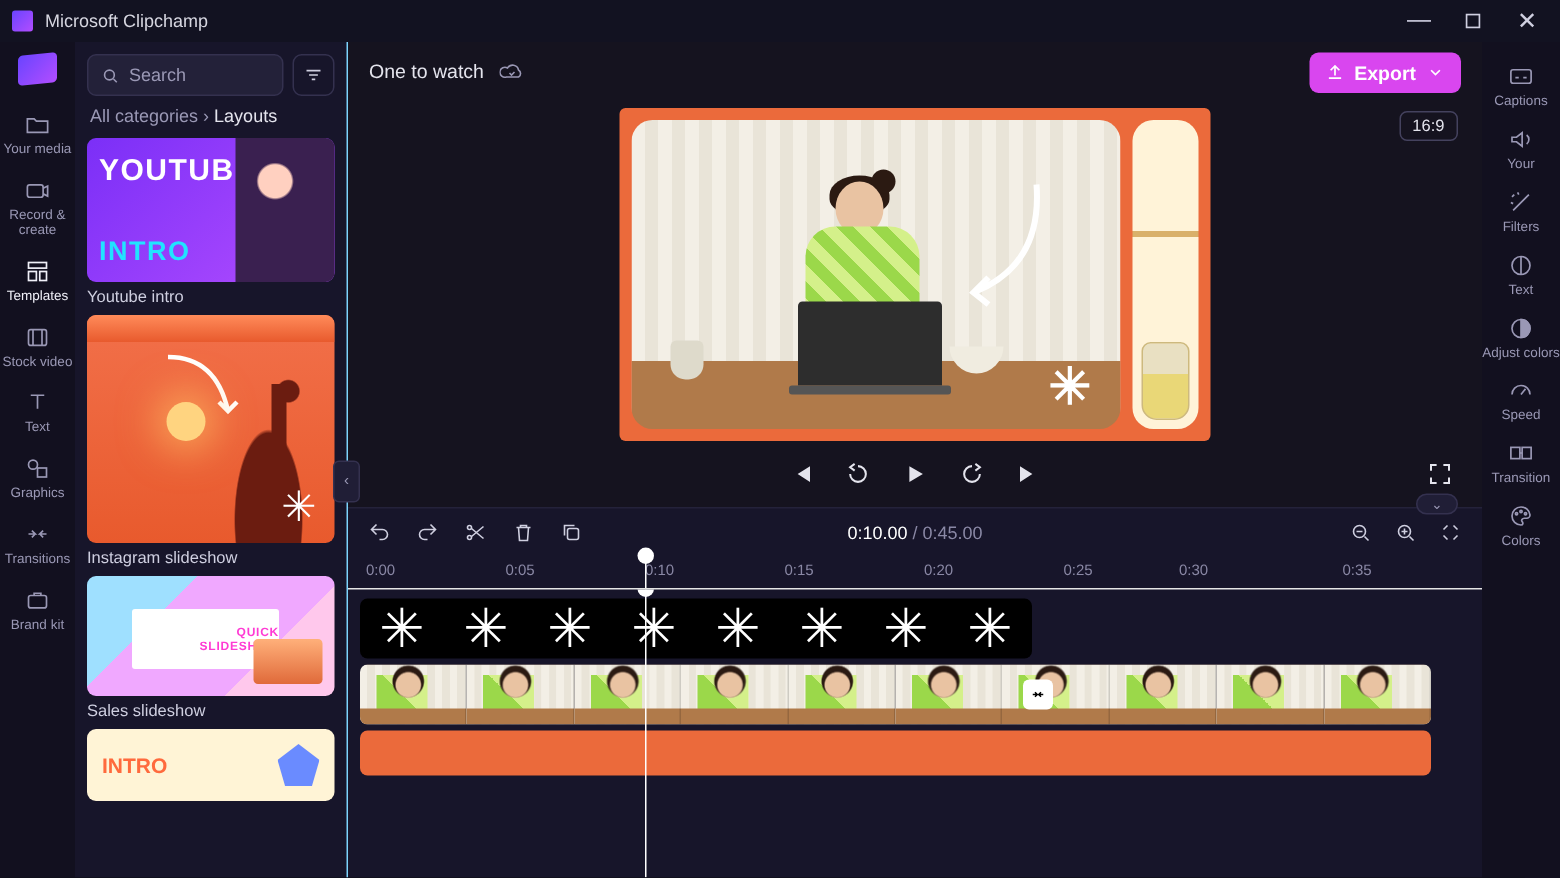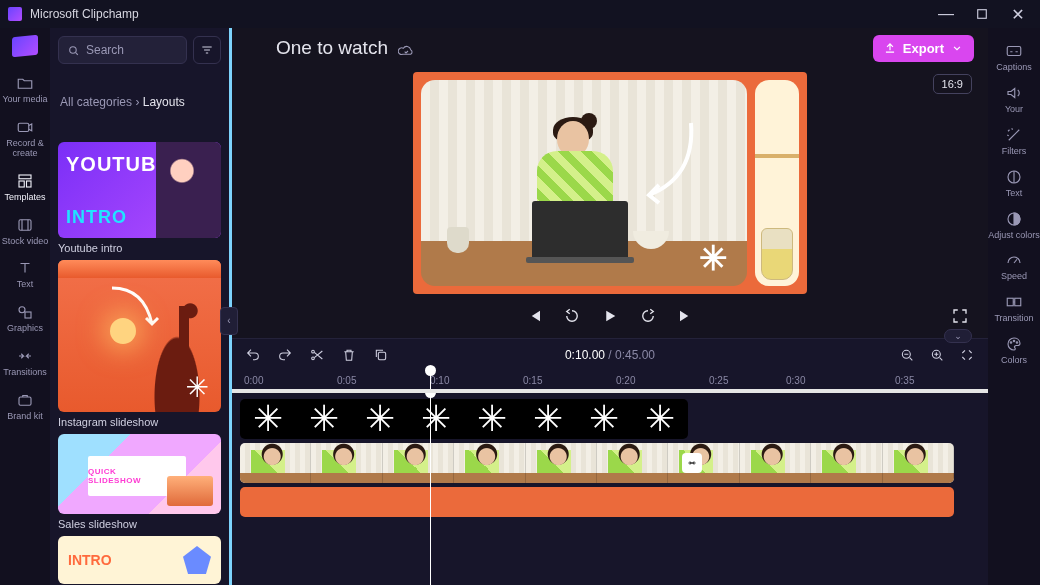--- a/index.html
+++ b/index.html
@@ -17,21 +17,21 @@
 
   
   .rail { width:50px; background:#12101f; display:flex; flex-direction:column; align-items:center; padding-top:8px; gap:2px; }
   .rail-logo { width:26px; height:20px; border-radius:3px; background:linear-gradient(135deg,#6a44ff,#b24dff); transform:skewY(-6deg); margin-bottom:10px; }
   .rail-item { width:50px; display:flex; flex-direction:column; align-items:center; justify-content:center; gap:3px; padding:6px 0 5px; color:#9a98b5; font-size:9px; cursor:pointer; text-align:center; line-height:1.1; }
   .rail-item.active { color:#f0f0f8; }
   .rail-ico { width:18px; height:18px; display:flex; align-items:center; justify-content:center; }
   .rail-ico svg { width:18px; height:18px; stroke:currentColor; fill:none; stroke-width:1.5; }
 
   
-  .panel { width:182px; background:#17152a; display:flex; flex-direction:column; border-right:3px solid #7dd3fc; position:relative;gap:25px; }
+  .panel { width:182px; background:#17152a; display:flex; flex-direction:column; border-right:1px solid #7dd3fc; position:relative; }
   .panel-top { padding:8px 8px 6px; display:flex; gap:6px; }
   .search { flex:1; display:flex; align-items:center; gap:6px; background:#232139; border:1px solid #34314f; border-radius:6px; padding:4px 8px; font-size:12px; color:#9a98b5; }
   .search svg{width:13px;height:13px;stroke:#9a98b5;fill:none;stroke-width:2;}
   .filterbtn { width:28px; height:28px; border:1px solid #34314f; border-radius:6px; display:flex; align-items:center; justify-content:center; cursor:pointer; }
   .filterbtn svg{width:14px;height:14px;stroke:#cfcfe0;fill:none;stroke-width:1.8;}
   .breadcrumb { padding:0 10px 8px; font-size:12px; color:#9a98b5; }
   .breadcrumb .cur { color:#e4e4ed; }
   .tmpl-list { flex:1; overflow:hidden; padding:0 8px; display:flex; flex-direction:column; gap:6px; }
   .tmpl { display:flex; flex-direction:column; gap:4px; }
   .thumb { width:100%; border-radius:6px; position:relative; overflow:hidden; }
@@ -49,32 +49,32 @@
   .thumb-ig .giraffe { position:absolute; right:8px; bottom:0; width:60px; height:110px; background:
       radial-gradient(circle at 62% 8%,#6b1c10 0 7px,transparent 8px),
       linear-gradient(#6b1c10,#6b1c10) 52% 10%/10px 70px no-repeat,
       radial-gradient(ellipse at 40% 86%,#6b1c10 0 22px,transparent 23px); }
   .thumb-ig .spark { position:absolute; right:12px; bottom:8px; font-size:28px; color:#fff; }
   .thumb-ig .arrow { position:absolute; left:46px; top:20px; width:60px; height:60px; }
   .thumb-ig .arrow svg{stroke:#fff;fill:none;stroke-width:3;}
   .thumb-ig .top-strip{height:18px;background:linear-gradient(#ff8b5a,#e85a2d);} 
 
   .thumb-sales { height:80px; background:linear-gradient(135deg,#9fe0ff 0 30%,#f0a8ff 30% 70%,#ffc8ec 70%); position:relative; }
-  .thumb-sales .card{position:absolute;left:30px;top:22px;width:98px;height:40px;background:#fff;border-radius:2px;display:flex;flex-direction:column;align-items:flex-start;justify-content:center;font:800 8px Arial;color:#ff3bd4;letter-spacing:.5px;}
+  .thumb-sales .card{position:absolute;left:30px;top:22px;width:98px;height:40px;background:#fff;border-radius:2px;display:flex;flex-direction:column;align-items:flex-end;justify-content:center;font:800 8px Arial;color:#ff3bd4;letter-spacing:.5px;}
   .thumb-sales .pic{position:absolute;right:8px;bottom:8px;width:46px;height:30px;border-radius:3px;background:linear-gradient(#ffb07a,#e06a3a);}
 
   .thumb-intro { height:48px; background:#fff4d6; display:flex; align-items:center; padding-left:10px; font:900 14px Arial; color:#ff6a3d;}
   .thumb-intro .shape{width:28px;height:28px;background:#6a8bff;clip-path:polygon(50% 0,100% 38%,82% 100%,18% 100%,0 38%);margin-left:auto;margin-right:10px;}
 
   .panel-collapse { position:absolute; right:-9px; top:50%; width:18px; height:28px; background:#201e36; border:1px solid #34314f; border-radius:4px; display:flex; align-items:center; justify-content:center; color:#9a98b5; cursor:pointer; font-size:10px;}
 
   
   .main { flex:1; display:flex; flex-direction:column; background:#15131f; min-width:0; }
   .main-top { height:40px; display:flex; align-items:center; justify-content:space-between; padding:0 14px; }
-  .proj-left { display:flex; align-items:flex-end; gap:10px; font-size:19px; color:#e4e4ed;margin-left:30px; }
+  .proj-left { display:flex; align-items:flex-start; gap:10px; font-size:13px; color:#e4e4ed; }
   .cloud-ico{width:16px;height:16px;stroke:#9a98b5;fill:none;stroke-width:1.6;}
   .main-top-right{display:flex;align-items:center;gap:10px;}
   .exportbtn { display:flex; align-items:center; gap:6px; background:#d946ef; color:#fff; font-size:13px; font-weight:600; padding:6px 10px; border-radius:6px; cursor:pointer; }
   .exportbtn svg{width:14px;height:14px;stroke:#fff;fill:none;stroke-width:2;}
 
   .preview-area { flex:0 0 260px; display:flex; flex-direction:column; align-items:center; justify-content:flex-start; padding-top:4px; position:relative; }
   .aspect-badge { position:absolute; right:16px; top:6px; font-size:11px; color:#e4e4ed; border:1px solid #44425e; border-radius:5px; padding:3px 8px; cursor:pointer; }
   .canvas-wrap { width:394px; height:222px; background:#eb6a3b; border-radius:4px; padding:8px; display:flex; gap:8px; }
   .canvas-photo { flex:1; border-radius:14px; position:relative; overflow:hidden; background:
       linear-gradient(0deg,#b07a4a 0 22%,transparent 22%),
@@ -104,21 +104,21 @@
   
   .timeline { flex:1; display:flex; flex-direction:column; background:#17152a; border-top:1px solid #24223a; min-height:0; position:relative;}
   .tl-toolbar{height:32px;display:flex;align-items:center;padding:0 12px;gap:14px;color:#cfcfe0;position:relative;}
   .tl-tool{width:18px;height:18px;cursor:pointer;display:flex;align-items:center;justify-content:center;}
   .tl-tool svg{width:16px;height:16px;stroke:currentColor;fill:none;stroke-width:1.6;}
   .tl-time{position:absolute;left:50%;transform:translateX(-50%);font-size:12px;}
   .tl-time .cur{color:#fff;} .tl-time .tot{color:#8a88a5;}
   .tl-right{margin-left:auto;display:flex;gap:12px;}
   .tl-collapse{position:absolute;right:16px;top:-10px;width:28px;height:14px;background:#201e36;border:1px solid #34314f;border-radius:7px;display:flex;align-items:center;justify-content:center;font-size:9px;color:#9a98b5;cursor:pointer;}
 
-  .ruler{height:22px;position:relative;font-size:10px;color:#8a88a5;border-bottom:4px solid #e5e5e5;}
+  .ruler{height:22px;position:relative;font-size:10px;color:#8a88a5;border-bottom:1px solid #e5e5e5;}
   .tick{position:absolute;top:4px;}
   .playhead{position:absolute;top:0;bottom:0;width:1px;background:#fff;z-index:5;}
   .playhead::before{content:"";position:absolute;top:-6px;left:-5px;width:11px;height:11px;background:#fff;border-radius:50%;}
 
   .tracks{flex:1;position:relative;padding:6px 0 6px 4px;display:flex;flex-direction:column;gap:4px;overflow:hidden;}
   .track{height:40px;position:relative;}
   .clip{position:absolute;top:0;height:100%;border-radius:5px;overflow:hidden;}
   .clip-overlay{left:4px;width:448px;background:#000;display:flex;align-items:center;justify-content:space-around;}
   .spark-g{color:#fff;font-size:36px;line-height:1;}
   .clip-video{left:4px;width:714px;display:flex;}

